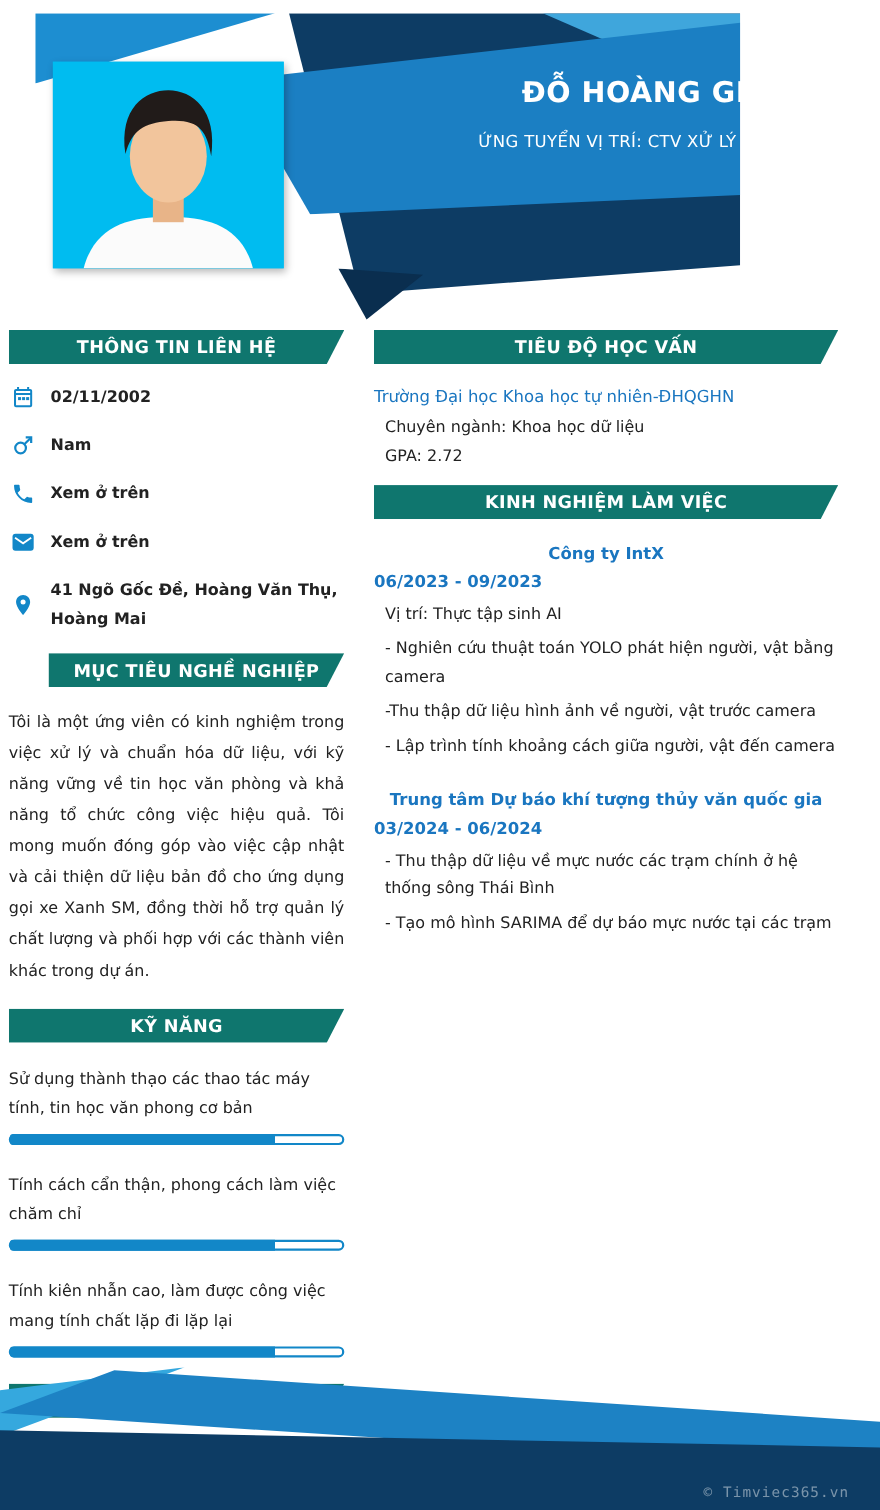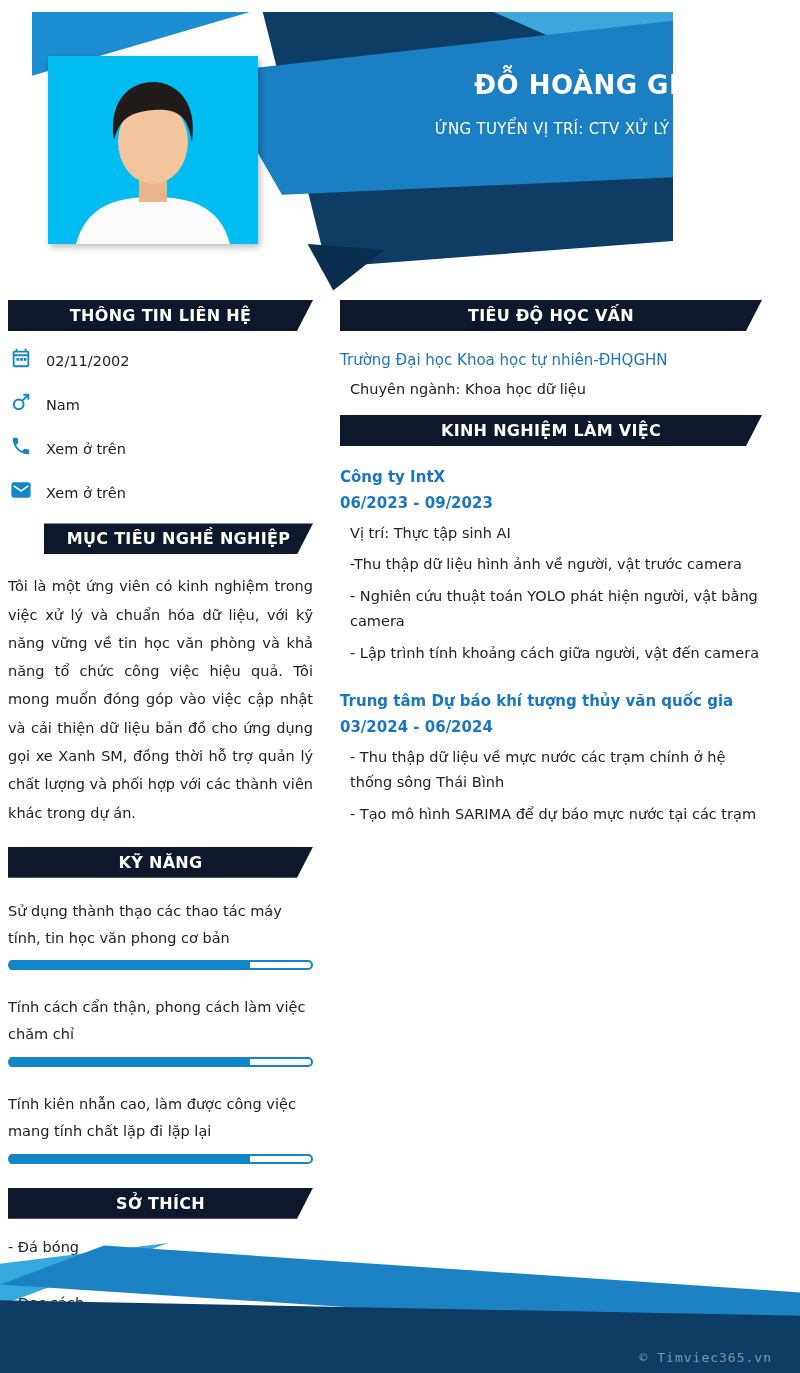--- a/index.html
+++ b/index.html
@@ -27,29 +27,29 @@
 
   .hdr-text { position:absolute; left:330px; top:58px; width:450px; text-align:center; color:#fff; }
   .hdr-name { font-size:26px; font-weight:bold; letter-spacing:.5px; margin-bottom:20px; }
   .hdr-sub  { font-size:15px; font-weight:500; letter-spacing:.3px; }
 
   
   .col-left  { position:absolute; left:8px;  top:300px; width:305px; }
   .col-right { position:absolute; left:340px; top:300px; width:422px; }
 
   .sec-bar {
-    height:31px; background:#0f172a; color:#fff;
+    height:31px; background:#0f766e; color:#fff;
     font-size:16px; font-weight:bold; letter-spacing:.3px;
     text-align:center; line-height:31px;
     clip-path:polygon(0 0, 100% 0, calc(100% - 16px) 100%, 0 100%);
   }
 
   
   .contact-list { margin:16px 2px 10px 2px; }
-  .c-item { display:flex; align-items:flex-start; margin-bottom:17px; }
+  .c-item { display:flex; align-items:center; margin-bottom:17px;font-weight:bold; }
   .c-icon { flex:0 0 22px; width:22px; height:22px; margin-right:14px; color:#1287c8; }
   .c-icon svg { width:22px; height:22px; display:block; }
   .c-text { font-size:14.5px; line-height:1.8; padding-top:1px; }
 
   
   .mt { margin-top:14px;margin-left:36px; }
   .objective-text {
     margin:18px 0 20px 0; font-size:14.5px; line-height:1.95;
     text-align:justify;
   }
@@ -72,21 +72,21 @@
   .hobby { font-size:14.5px; margin-bottom:12px; }
 
   
   .edu { margin:20px 0 18px 0; }
   .edu-school { color:#1a76c0; font-weight:normal; font-size:15px; margin-bottom:12px; }
   .edu-line { font-size:14.5px; margin:0 0 10px 10px; }
 
   
   .jobs { margin-top:22px; }
   .job { margin-bottom:26px; }
-  .job-company { color:#1a76c0; font-weight:bold; font-size:15px; margin-bottom:8px; }
+  .job-company { color:#1a76c0; font-weight:bold; font-size:15px; margin-bottom:8px;text-align:center; }
   .job-period  { color:#1a76c0; font-weight:bold; font-size:15px; margin-bottom:9px; }
   .job-line { font-size:14.5px; line-height:1.75; margin:0 0 6px 10px; }
 
   
   .footer { position:absolute; left:0; bottom:0; width:800px; height:130px; }
   .ftr-mid  { background:#1d82c4; clip-path:polygon(13% 2%, 100% 38%, 100% 72%, 0 32%); }
   .ftr-cyan { background:#35a8de; clip-path:polygon(0 16%, 21% 0, 0 48%); }
   .ftr-navy { background:#0d3c64; clip-path:polygon(0 44%, 100% 56%, 100% 100%, 0 100%); }
   .watermark {
     position:absolute; right:28px; bottom:8px;
@@ -158,20 +158,28 @@
     </div>
     <div class="c-item">
       <span class="c-icon">
         <svg viewBox="0 0 24 24">
             <rect x="1.5" y="3.5" width="21" height="17" rx="3" fill="currentColor"></rect>
             <path d="M4 7.5 L12 13 L20 7.5" fill="none" stroke="#ffffff" stroke-width="1.8"></path>
           </svg>
       </span>
       <span class="c-text">Xem ở trên</span>
     </div>
+    <div class="c-item">
+      <span class="c-icon">
+        <svg viewBox="0 0 24 24" fill="currentColor">
+            <path d="M12 2C8.1 2 5 5.1 5 9c0 5.2 7 13 7 13s7-7.8 7-13c0-3.9-3.1-7-7-7zm0 9.5A2.5 2.5 0 1 1 12 6.5a2.5 2.5 0 0 1 0 5z"></path>
+          </svg>
+      </span>
+      <span class="c-text">41 Ngõ Gốc Đề, Hoàng Văn Thụ, Hoàng Mai</span>
+    </div>
   </div>
 
   <div class="sec-bar mt">
     <span>MỤC TIÊU NGHỀ NGHIỆP</span>
   </div>
   <div class="objective-text">Tôi là một ứng viên có kinh nghiệm trong việc xử lý và chuẩn hóa dữ liệu, với kỹ năng vững về tin học văn phòng và khả năng tổ chức công việc hiệu quả. Tôi mong muốn đóng góp vào việc cập nhật và cải thiện dữ liệu bản đồ cho ứng dụng gọi xe Xanh SM, đồng thời hỗ trợ quản lý chất lượng và phối hợp với các thành viên khác trong dự án.</div>
 
   <div class="sec-bar">
     <span>KỸ NĂNG</span>
   </div>
@@ -208,33 +216,34 @@
 </div>
 
 <div class="col-right">
 
   <div class="sec-bar">
     <span>TIÊU ĐỘ HỌC VẤN</span>
   </div>
   <div class="edu">
     <div class="edu-school">Trường Đại học Khoa học tự nhiên-ĐHQGHN</div>
     <div class="edu-line">Chuyên ngành: Khoa học dữ liệu</div>
+    <div class="edu-line">GPA: 2.72</div>
   </div>
 
   <div class="sec-bar">
     <span>KINH NGHIỆM LÀM VIỆC</span>
   </div>
   <div class="jobs">
 
     <div class="job">
       <div class="job-company">Công ty IntX</div>
       <div class="job-period">06/2023 - 09/2023</div>
       <div class="job-line">Vị trí: Thực tập sinh AI</div>
+      <div class="job-line">- Nghiên cứu thuật toán YOLO phát hiện người, vật bằng camera</div>
       <div class="job-line">-Thu thập dữ liệu hình ảnh về người, vật trước camera</div>
-      <div class="job-line">- Nghiên cứu thuật toán YOLO phát hiện người, vật bằng camera</div>
       <div class="job-line">- Lập trình tính khoảng cách giữa người, vật đến camera</div>
     </div>
 
     <div class="job">
       <div class="job-company">Trung tâm Dự báo khí tượng thủy văn quốc gia</div>
       <div class="job-period">03/2024 - 06/2024</div>
       <div class="job-line">- Thu thập dữ liệu về mực nước các trạm chính ở hệ thống sông Thái Bình</div>
       <div class="job-line">- Tạo mô hình SARIMA để dự báo mực nước tại các trạm</div>
     </div>
 

